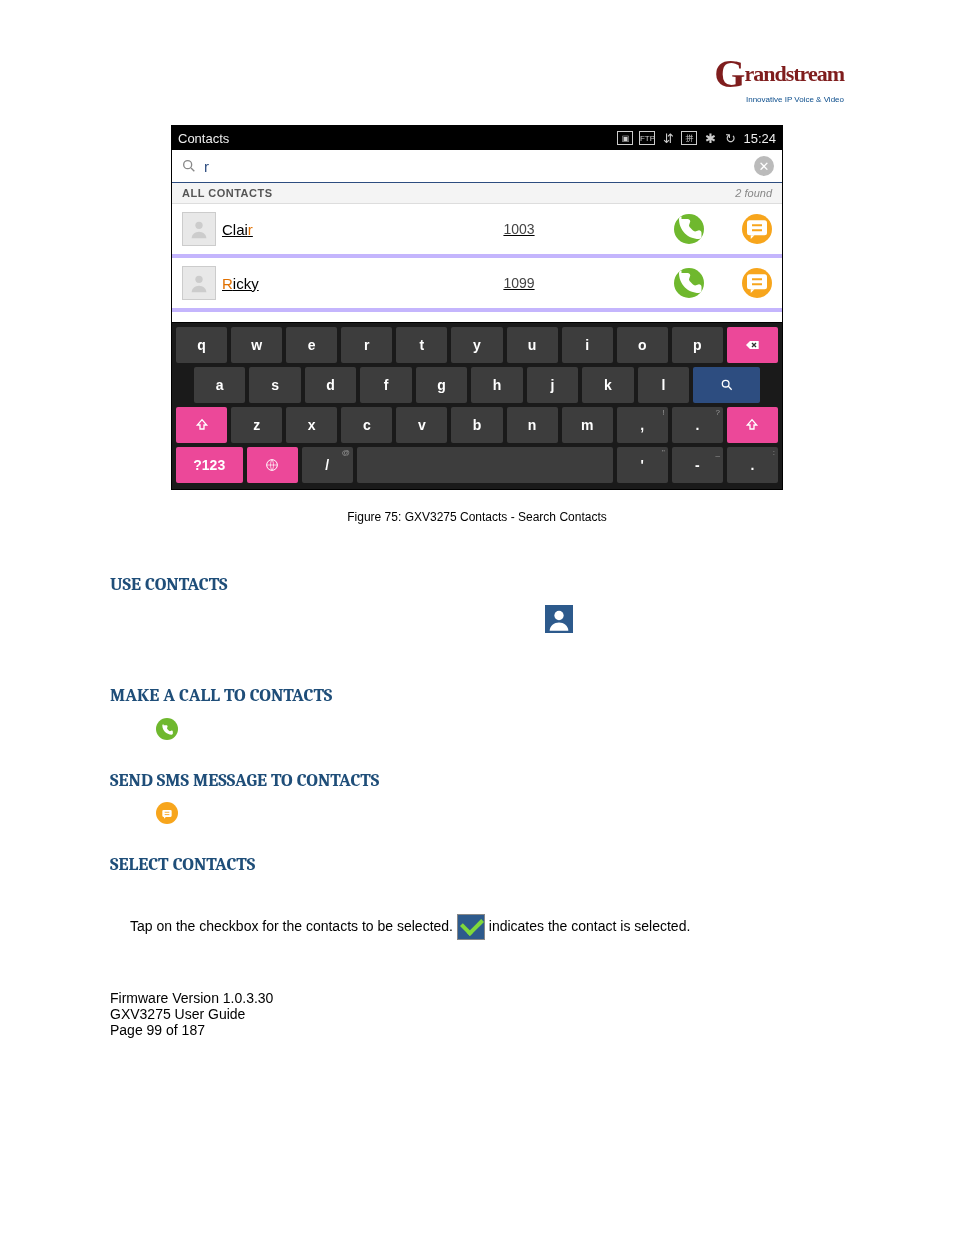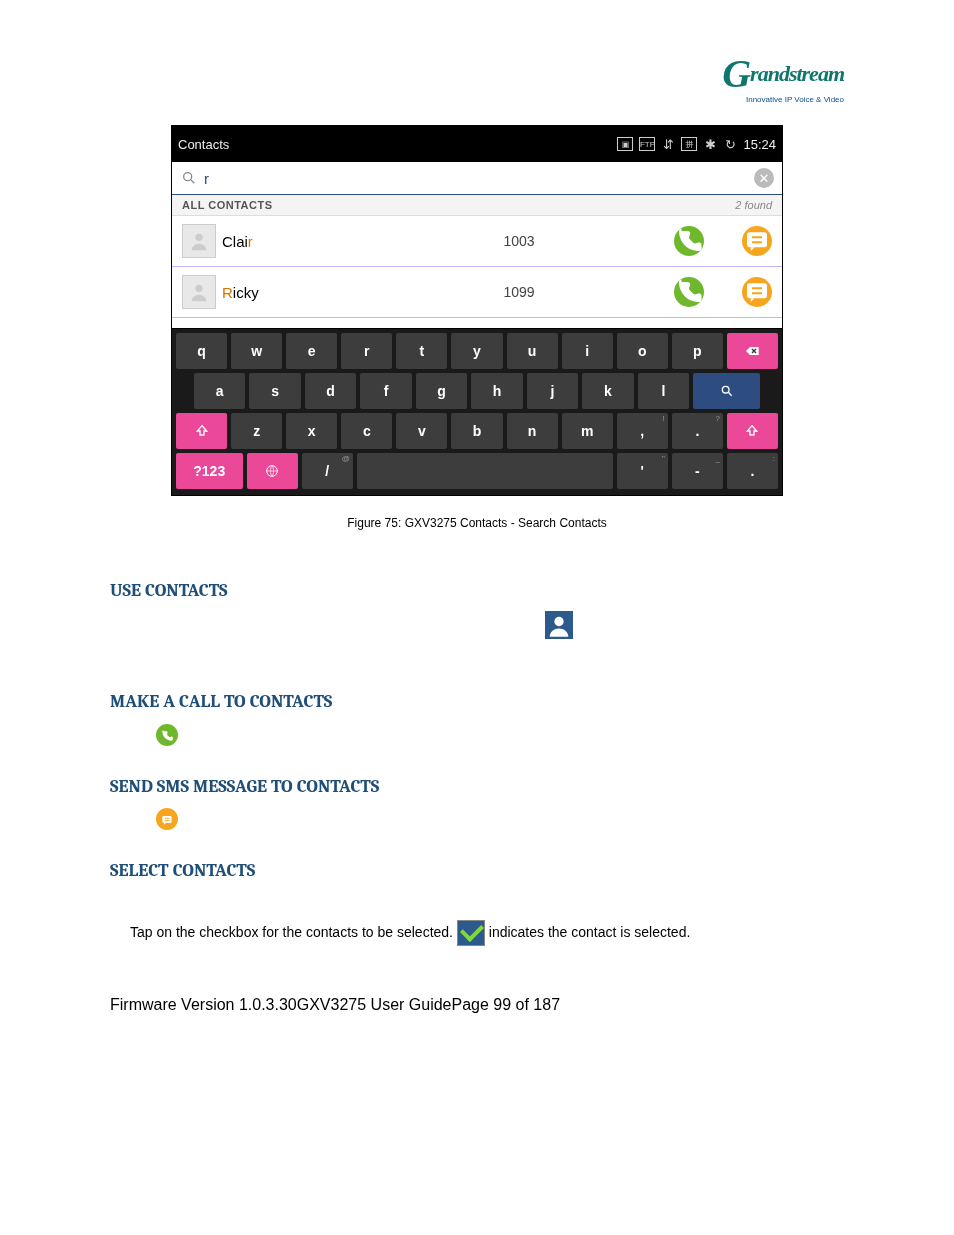--- a/index.html
+++ b/index.html
@@ -18,24 +18,23 @@
   .logo-wrap {
     text-align: right;
     margin-bottom: 20px;
   }
   .logo {
     display: inline-block;
     text-align: right;
   }
   .logo-main {
     font-family: 'Times New Roman', serif;
-    font-style: italic;
     font-weight: bold;
     font-size: 22px;
-    color: #0f766e;
+    color: #7f1d1d;
     letter-spacing: -1px;
   }
   .logo-g {
     font-size: 40px;
     vertical-align: -6px;
   }
   .logo-sub {
     font-size: 8px;
     color: #0b4d8c;
     margin-top: -2px;
@@ -45,21 +44,21 @@
   .shot {
     width: 610px;
     margin: 0 auto;
     border: 1px solid #000;
     background: #000;
     font-family: Arial, sans-serif;
   }
   .statusbar {
     background: #000;
     color: #eee;
-    height: 36px;
+    height: 24px;
     display: flex;
     align-items: center;
     padding: 0 6px;
     font-size: 13px;
   }
   .statusbar .title { flex: 1; }
   .status-icons { display: flex; align-items: center; gap: 6px; }
   .si { width: 14px; height: 12px; border: 1px solid #ccc; font-size: 8px; display:flex; align-items:center; justify-content:center; color:#ccc;}
   .si.noborder { border:none; font-size:13px; }
   .searchbar {
@@ -98,21 +97,22 @@
     color: #555;
     border-bottom: 1px solid #ddd;
   }
   .subheader .all { flex:1; font-weight: bold; letter-spacing: .5px; }
   .subheader .found { font-style: italic; color:#888;}
   .row {
     background: #fff;
     display: flex;
     align-items: center;
     padding: 8px 10px;
-    border-bottom: 1px solid #c4b5fd;
+    border-bottom: 4px solid #c4b5fd;
+    text-decoration: underline;
   }
   .avatar {
     width: 32px; height: 32px; background:#e8e8e8;
     display:flex; align-items:center; justify-content:center;
     color:#bbb; font-size:20px;
     border:1px solid #ccc;
     margin-right: 6px;
   }
   .cname { width: 150px; font-size: 15px; }
   .cname .hl { color: #e07000; }
@@ -190,25 +190,26 @@
     width: 16px; height: 10px;
     border-left: 4px solid #7fd93a;
     border-bottom: 4px solid #7fd93a;
     transform: rotate(-45deg);
   }
   .list-num {
     margin: 15px 0 5px 20px;
     color: #fff;
   }
   .footer {
-    display:flex; justify-content: flex-start;
-    font-size: 16px;
+    display:flex; justify-content: space-between;
+    font-size: 14px;
     border-top: none;
     margin-top: 40px;
     padding-top: 10px;
+    flex-direction: column;
   }
 </style>
 </head>
 <body>
 
 <div class="page">
 
   <div class="logo-wrap">
     <div class="logo">
       <div class="logo-main"><span class="logo-g">G</span><span>randstream</span></div>

